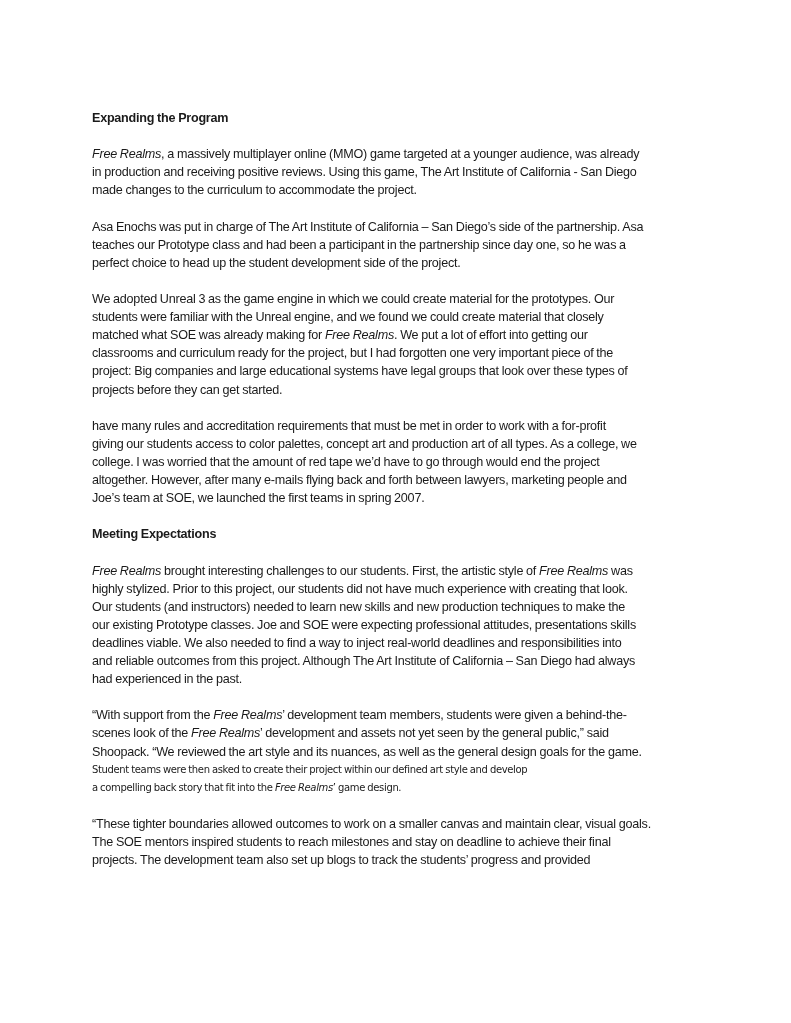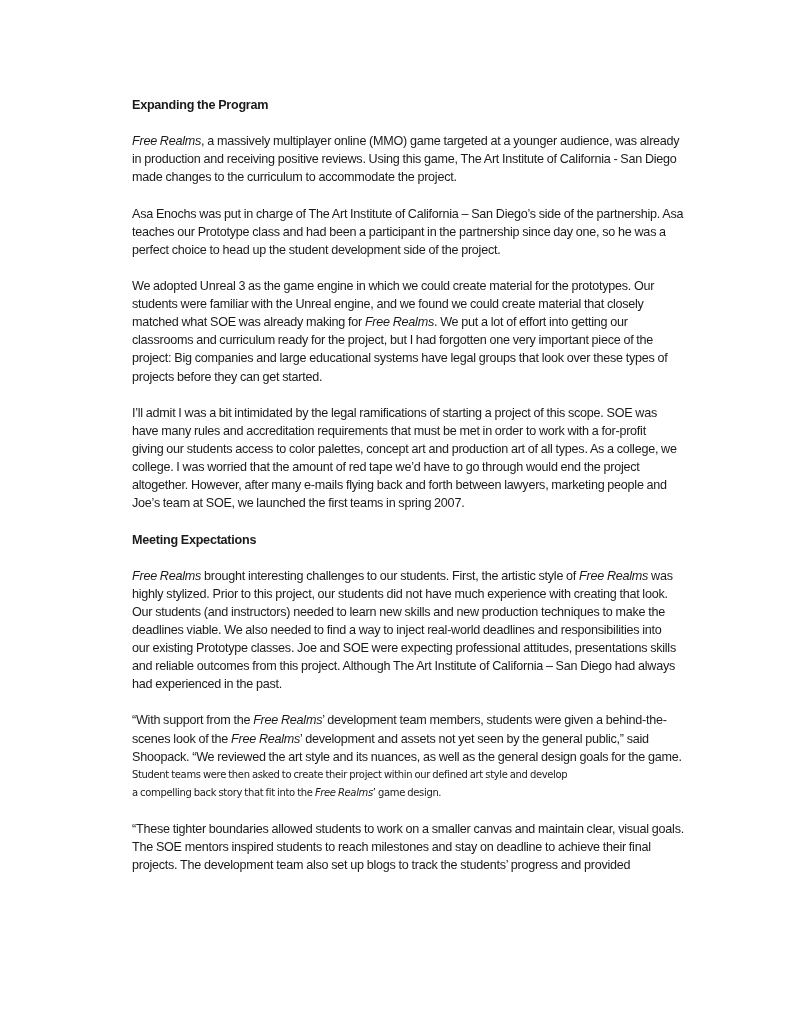--- a/index.html
+++ b/index.html
@@ -1,21 +1,21 @@
 <!DOCTYPE html>
 <html><head>
 <meta charset="utf-8">
 <style>
   html, body { margin: 0; padding: 0; background: #ffffff; }
   body { width: 791px; height: 1023px; position: relative; overflow: hidden; }
   .page {
-    position: absolute; left: 92px; top: 96px; width: 630px;
+    position: absolute; left: 92px; top: 109px; width: 630px;
     font-family: "Liberation Sans", sans-serif;
     font-size: 12.6px; line-height: 18.1px; color: #1a1a1a;
-    letter-spacing: -0.25px; word-spacing: -0.3px; margin-left: 40px;
+    letter-spacing: -0.25px; word-spacing: -0.3px;
   }
   .heading { font-weight: bold; margin: 0 0 18px 0; }
   .para { margin: 0 0 18.2px 0; white-space: nowrap; }
   .line { display: block; }
   .wide { font-family: "DejaVu Sans", sans-serif; font-size: 10px; letter-spacing: -0.35px; word-spacing: -0.5px; }
   em { font-style: italic; }
 </style>
 </head>
 <body>
 
@@ -38,47 +38,46 @@
   <p class="para">
     <span class="line">We adopted Unreal 3 as the game engine in which we could create material for the prototypes. Our</span>
     <span class="line">students were familiar with the Unreal engine, and we found we could create material that closely</span>
     <span class="line"><span>matched what SOE was already making for </span><em>Free Realms</em><span>. We put a lot of effort into getting our</span></span>
     <span class="line">classrooms and curriculum ready for the project, but I had forgotten one very important piece of the</span>
     <span class="line">project: Big companies and large educational systems have legal groups that look over these types of</span>
     <span class="line">projects before they can get started.</span>
   </p>
 
   <p class="para">
-    <span class="line">I’ll admit I was a bit intimidated by the legal ramifications of starting a project of this scope.  SOE was</span>
     <span class="line">have many rules and accreditation requirements that must be met in order to work with a for-profit</span>
     <span class="line">giving our students access to color palettes, concept art and production art of all types. As a college, we</span>
     <span class="line">college.  I was worried that the amount of red tape we’d have to go through would end the project</span>
     <span class="line">altogether.  However, after many e-mails flying back and forth between lawyers, marketing people and</span>
     <span class="line">Joe’s team at SOE, we launched the first teams in spring 2007.</span>
   </p>
 
   <div class="heading">Meeting Expectations</div>
 
   <p class="para">
     <span class="line"><em>Free Realms</em><span> brought interesting challenges to our students. First, the artistic style of </span><em>Free Realms</em><span> was</span></span>
     <span class="line">highly stylized. Prior to this project, our students did not have much experience with creating that look.</span>
     <span class="line">Our students (and instructors) needed to learn new skills and new production techniques to make the</span>
+    <span class="line">our existing Prototype classes. Joe and SOE were expecting professional attitudes, presentations skills</span>
     <span class="line">deadlines viable. We also needed to find a way to inject real-world deadlines and responsibilities into</span>
-    <span class="line">our existing Prototype classes. Joe and SOE were expecting professional attitudes, presentations skills</span>
     <span class="line">and reliable outcomes from this project. Although The Art Institute of California – San Diego had always</span>
     <span class="line">had experienced in the past.</span>
   </p>
 
   <p class="para">
     <span class="line"><span>“With support from the </span><em>Free Realms</em><span>’ development team members, students were given a behind-the-</span></span>
     <span class="line"><span>scenes look of the </span><em>Free Realms</em><span>’ development and assets not yet seen by the general public,” said</span></span>
     <span class="line">Shoopack. “We reviewed the art style and its nuances, as well as the general design goals for the game.</span>
     <span class="line wide">Student teams were then asked to create their project within our defined art style and develop</span>
     <span class="line wide"><span>a compelling back story that fit into the </span><em>Free Realms</em><span>’ game design.</span></span>
   </p>
 
   <p class="para">
-    <span class="line">“These tighter boundaries allowed students to work on a smaller canvas and maintain clear, visual goals.</span>
+    <span class="line">“These tighter boundaries allowed outcomes to work on a smaller canvas and maintain clear, visual goals.</span>
     <span class="line">The SOE mentors inspired students to reach milestones and stay on deadline to achieve their final</span>
     <span class="line">projects. The development team also set up blogs to track the students’ progress and provided</span>
   </p>
 
 </div>
 
 </body></html>

